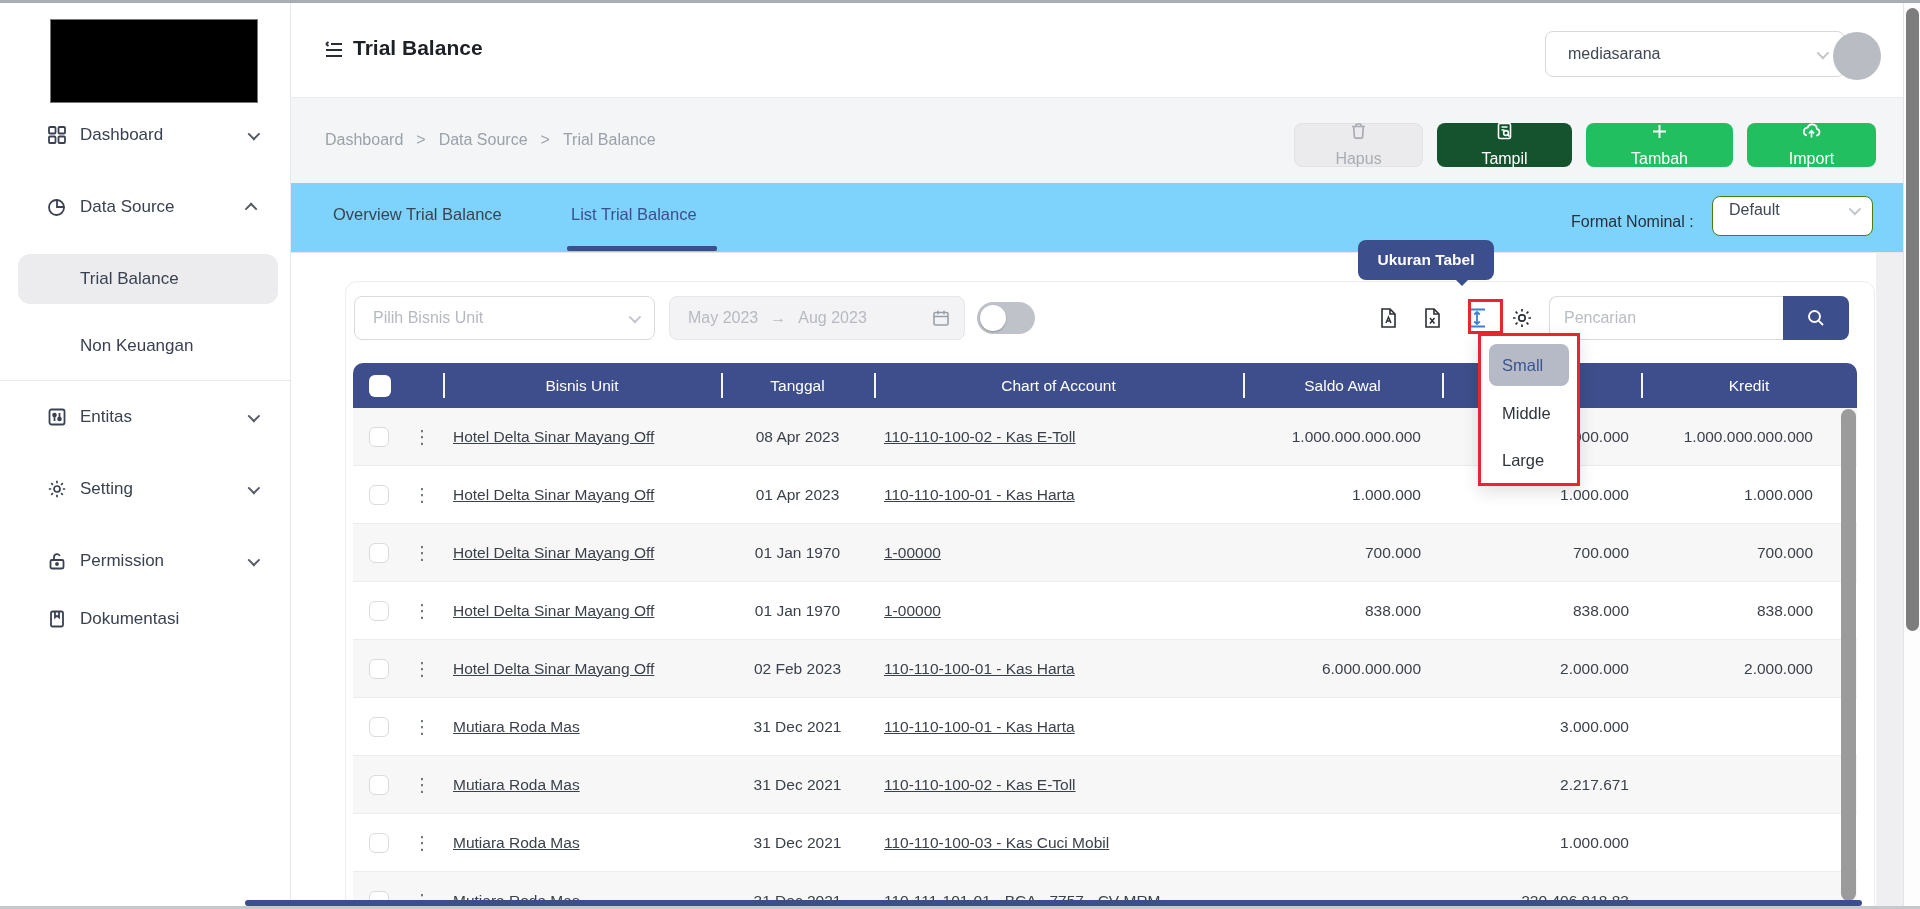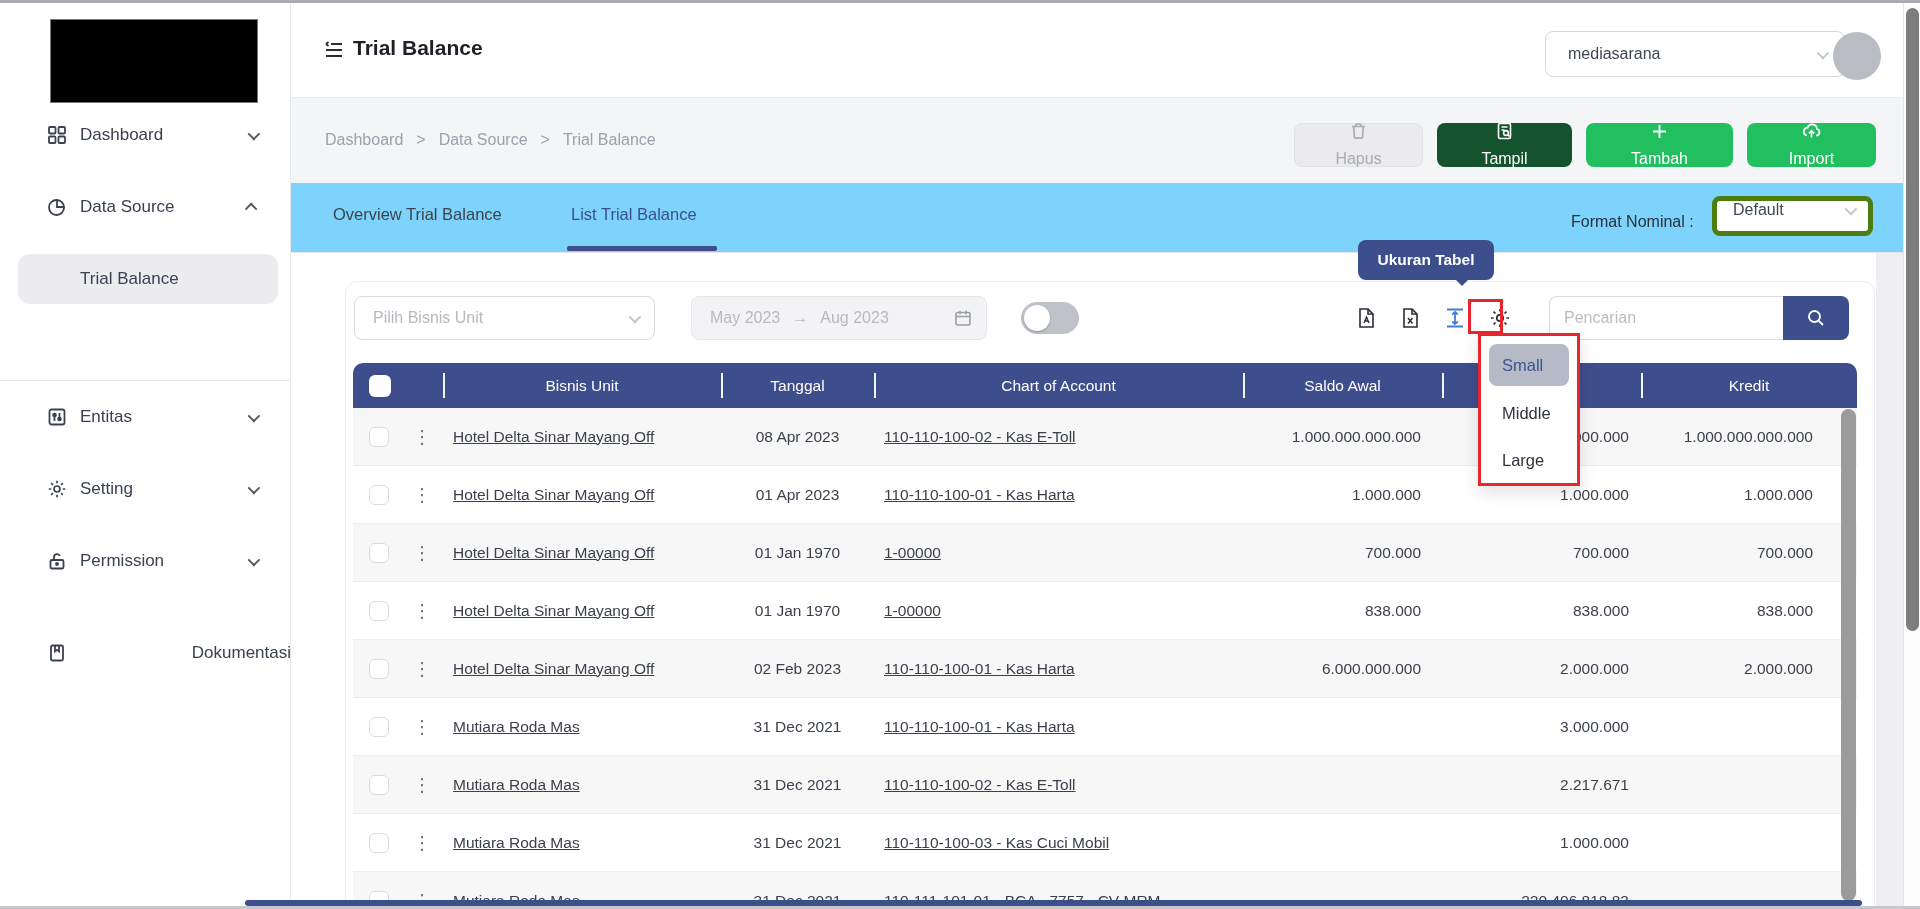--- a/index.html
+++ b/index.html
@@ -45,27 +45,27 @@
   .btn-tambah { width:147px; background:#22bf61; color:#fff; }
   .btn-import { width:129px; background:#22bf61; color:#fff; }
 
   
   .tabs-band { position:absolute; left:291px; top:180px; width:1612px; height:70px; background:#7dd3fc; border-bottom:1px solid #e7e7ea; z-index:1; }
   .tab { position:absolute; top:22px; font-size:16.5px; color:#3d434d; cursor:pointer; }
   .tab.t1 { left:42px; }
   .tab.t2 { left:280px; color:#3d4e8c; font-weight:500; }
   .tab-underline { position:absolute; left:276px; top:63px; width:150px; height:5px; background:#3d4e8c; border-radius:2px; }
   .fmt-label { position:absolute; left:1280px; top:30px; font-size:16px; color:#2b303a; }
-  .fmt-select { position:absolute; left:1421px; top:13px; width:161px; height:40px; background:#fff; border:5px solid #4d7c0f; border-radius:8px;
+  .fmt-select { position:absolute; left:1421px; top:13px; width:161px; height:40px; background:#fff; border:1px solid #4d7c0f; border-radius:8px;
                 display:flex; align-items:center; padding:0 14px 12px 16px; font-size:16px; color:#3f4654; cursor:pointer; }
   .fmt-select .chev { margin-left:auto; color:#c3c7cc; }
 
   
   .card { position:absolute; left:345px; top:278px; width:1530px; height:660px; background:#fff; border:1px solid #ededf0; border-radius:12px; z-index:1; }
-  .filter-row { position:absolute; left:8px; top:14px; width:1514px; height:44px; display:flex; align-items:center;gap:22px; }
+  .filter-row { position:absolute; left:8px; top:14px; width:1514px; height:44px; display:flex; align-items:center; }
   .bu-select { width:301px; height:44px; border:1px solid #d9dbdf; border-radius:8px; background:#fff; display:flex; align-items:center;
                padding:0 16px 0 18px; font-size:16px; color:#b6bac0; cursor:pointer; }
   .bu-select .chev { margin-left:auto; color:#c3c7cc; }
   .date-range { margin-left:14px; width:296px; height:44px; background:#f3f3f5; border:1px solid #e6e7ea; border-radius:8px; display:flex; align-items:center;
                 padding:0 14px 0 18px; font-size:16px; color:#b6bac0; gap:12px; cursor:pointer; }
   .date-range .cal { margin-left:auto; color:#9aa0a8; }
   .toggle { margin-left:12px; width:58px; height:32px; background:#bfc3c9; border-radius:16px; position:relative; cursor:pointer; }
   .toggle .knob { position:absolute; left:3px; top:3px; width:26px; height:26px; border-radius:50%; background:#fff; box-shadow:0 1px 2px rgba(0,0,0,.25); }
   .icon-group { margin-left:auto; display:flex; align-items:center; gap:23px; color:#2a2e34; }
   .icon-group .fbtn { cursor:pointer; display:flex; }
@@ -143,20 +143,23 @@
           </svg>
       </span>
       <span class="slabel">Data Source</span>
       <span class="chev up"></span>
     </div>
 
     <div class="sub-item selected" style="top:251px;">
       <span class="slabel">Trial Balance</span>
     </div>
 
+    <div class="sub-item" style="top:318px;">
+      <span class="slabel">Non Keuangan</span>
+    </div>
 
     <div class="side-divider"></div>
 
     <div class="side-item" style="top:392px;">
       <span class="sicon">
         <svg width="20" height="20" viewBox="0 0 20 20" fill="none" stroke="currentColor" stroke-width="1.8">
             <rect x="2.5" y="2.5" width="15" height="15" rx="2"></rect>
             <line x1="7.5" y1="6" x2="7.5" y2="14"></line>
             <line x1="12.5" y1="6" x2="12.5" y2="14"></line>
             <circle cx="7.5" cy="8" r="1.4" fill="currentColor"></circle>
@@ -183,21 +186,21 @@
         <svg width="20" height="20" viewBox="0 0 20 20" fill="none" stroke="currentColor" stroke-width="1.8">
             <rect x="3.5" y="9" width="13" height="8.5" rx="1.5"></rect>
             <path d="M7 9V6a3 3 0 0 1 5.8-1"></path>
             <circle cx="10" cy="13" r="1" fill="currentColor"></circle>
           </svg>
       </span>
       <span class="slabel">Permission</span>
       <span class="chev down"></span>
     </div>
 
-    <div class="side-item" style="top:628px;text-align:right;">
+    <div class="side-item" style="top:594px;">
       <span class="sicon">
         <svg width="20" height="20" viewBox="0 0 20 20" fill="none" stroke="currentColor" stroke-width="1.8">
             <rect x="4" y="2.5" width="12" height="15" rx="1.5"></rect>
             <path d="M8 2.5v6l2-1.6 2 1.6v-6"></path>
           </svg>
       </span>
       <span class="slabel">Dokumentasi</span>
     </div>
   </nav>
 

